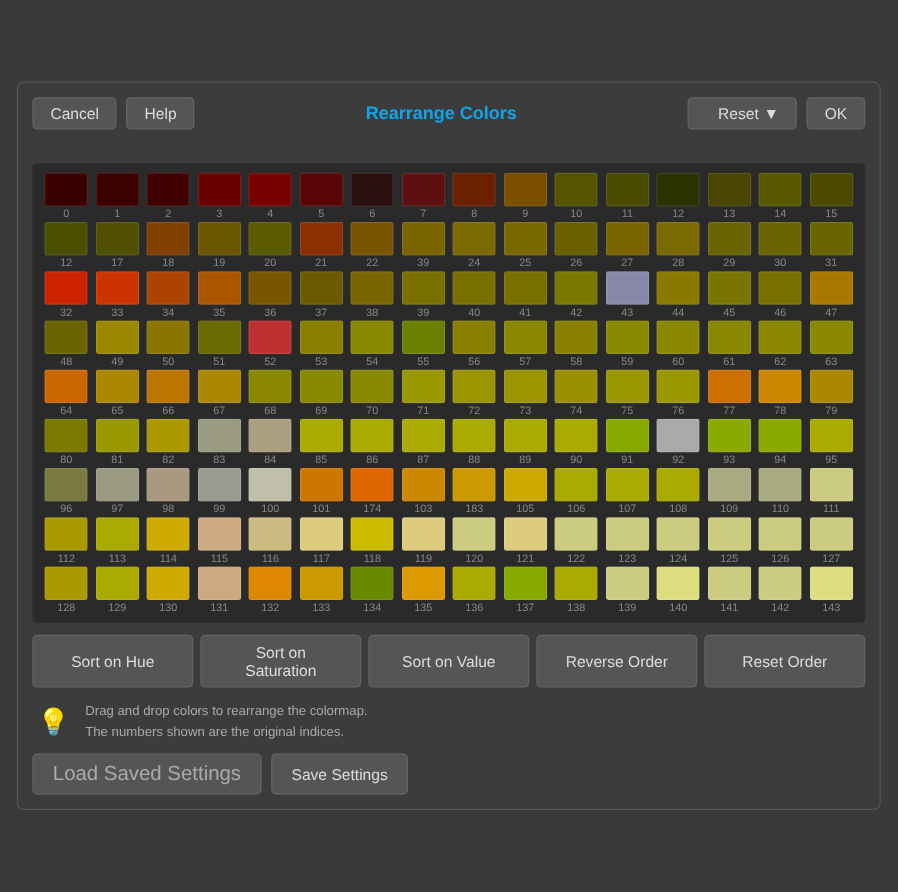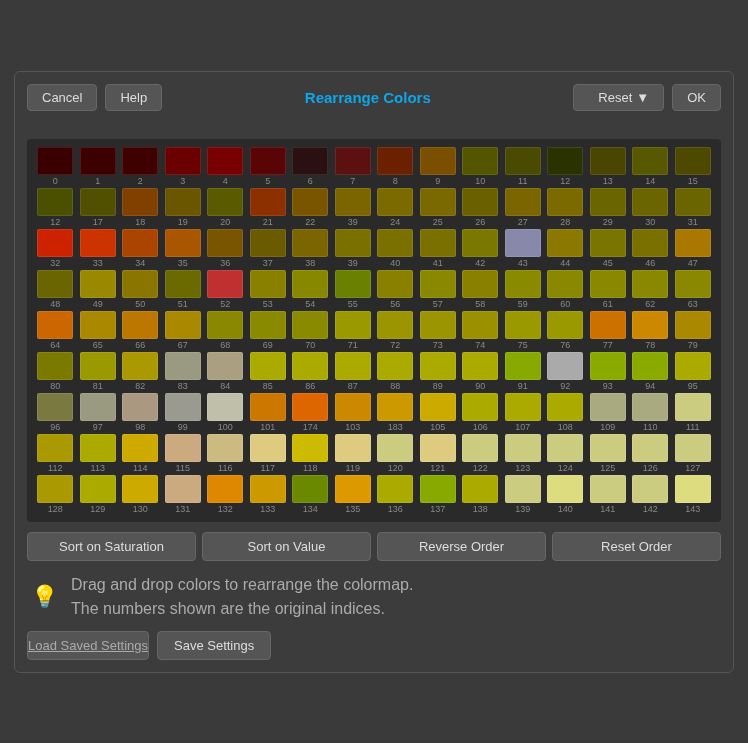--- a/index.html
+++ b/index.html
@@ -93,38 +93,37 @@
       margin-top: 12px;
       padding: 0 4px;
     }
     .lightbulb-icon {
       color: #ccc;
       font-size: 22px;
       min-width: 28px;
       text-align: center;
     }
     .info-text {
-      font-size: 16px;
+      font-size: 11px;
       color: #aaa;
       line-height: 1.5;
     }
     .settings-row {
       display: flex;
       gap: 8px;
       margin-top: 10px;
     }
     .settings-btn {
       background: #555;
       border: 1px solid #666;
       border-radius: 4px;
       color: #aaa;
-      font-size: 13px;
-      padding: 6px 0;
+      font-size: 17px;
+      padding: 6px 16px;
       cursor: pointer;
-      text-decoration: underline;
     }
     .settings-btn-primary {
       background: #555;
       border: 1px solid #666;
       border-radius: 4px;
       color: #ddd;
       font-size: 13px;
       padding: 6px 16px;
       cursor: pointer;
     }
@@ -724,20 +723,21 @@
           <div class="color-index">142</div>
         </div>
         <div class="color-cell">
           <div class="color-swatch" draggable="true" style="background-color: rgb(221, 221, 128);"></div>
           <div class="color-index">143</div>
         </div>
       </div>
   </div>
 
   <div class="sort-buttons">
+    <button class="sort-btn">Sort on Hue</button>
     <button class="sort-btn">Sort on Saturation</button>
     <button class="sort-btn">Sort on Value</button>
     <button class="sort-btn">Reverse Order</button>
     <button class="sort-btn">Reset Order</button>
   </div>
 
   <div class="info-row">
     <div class="lightbulb-icon">💡</div>
     <div class="info-text">
       <div>Drag and drop colors to rearrange the colormap.</div>

